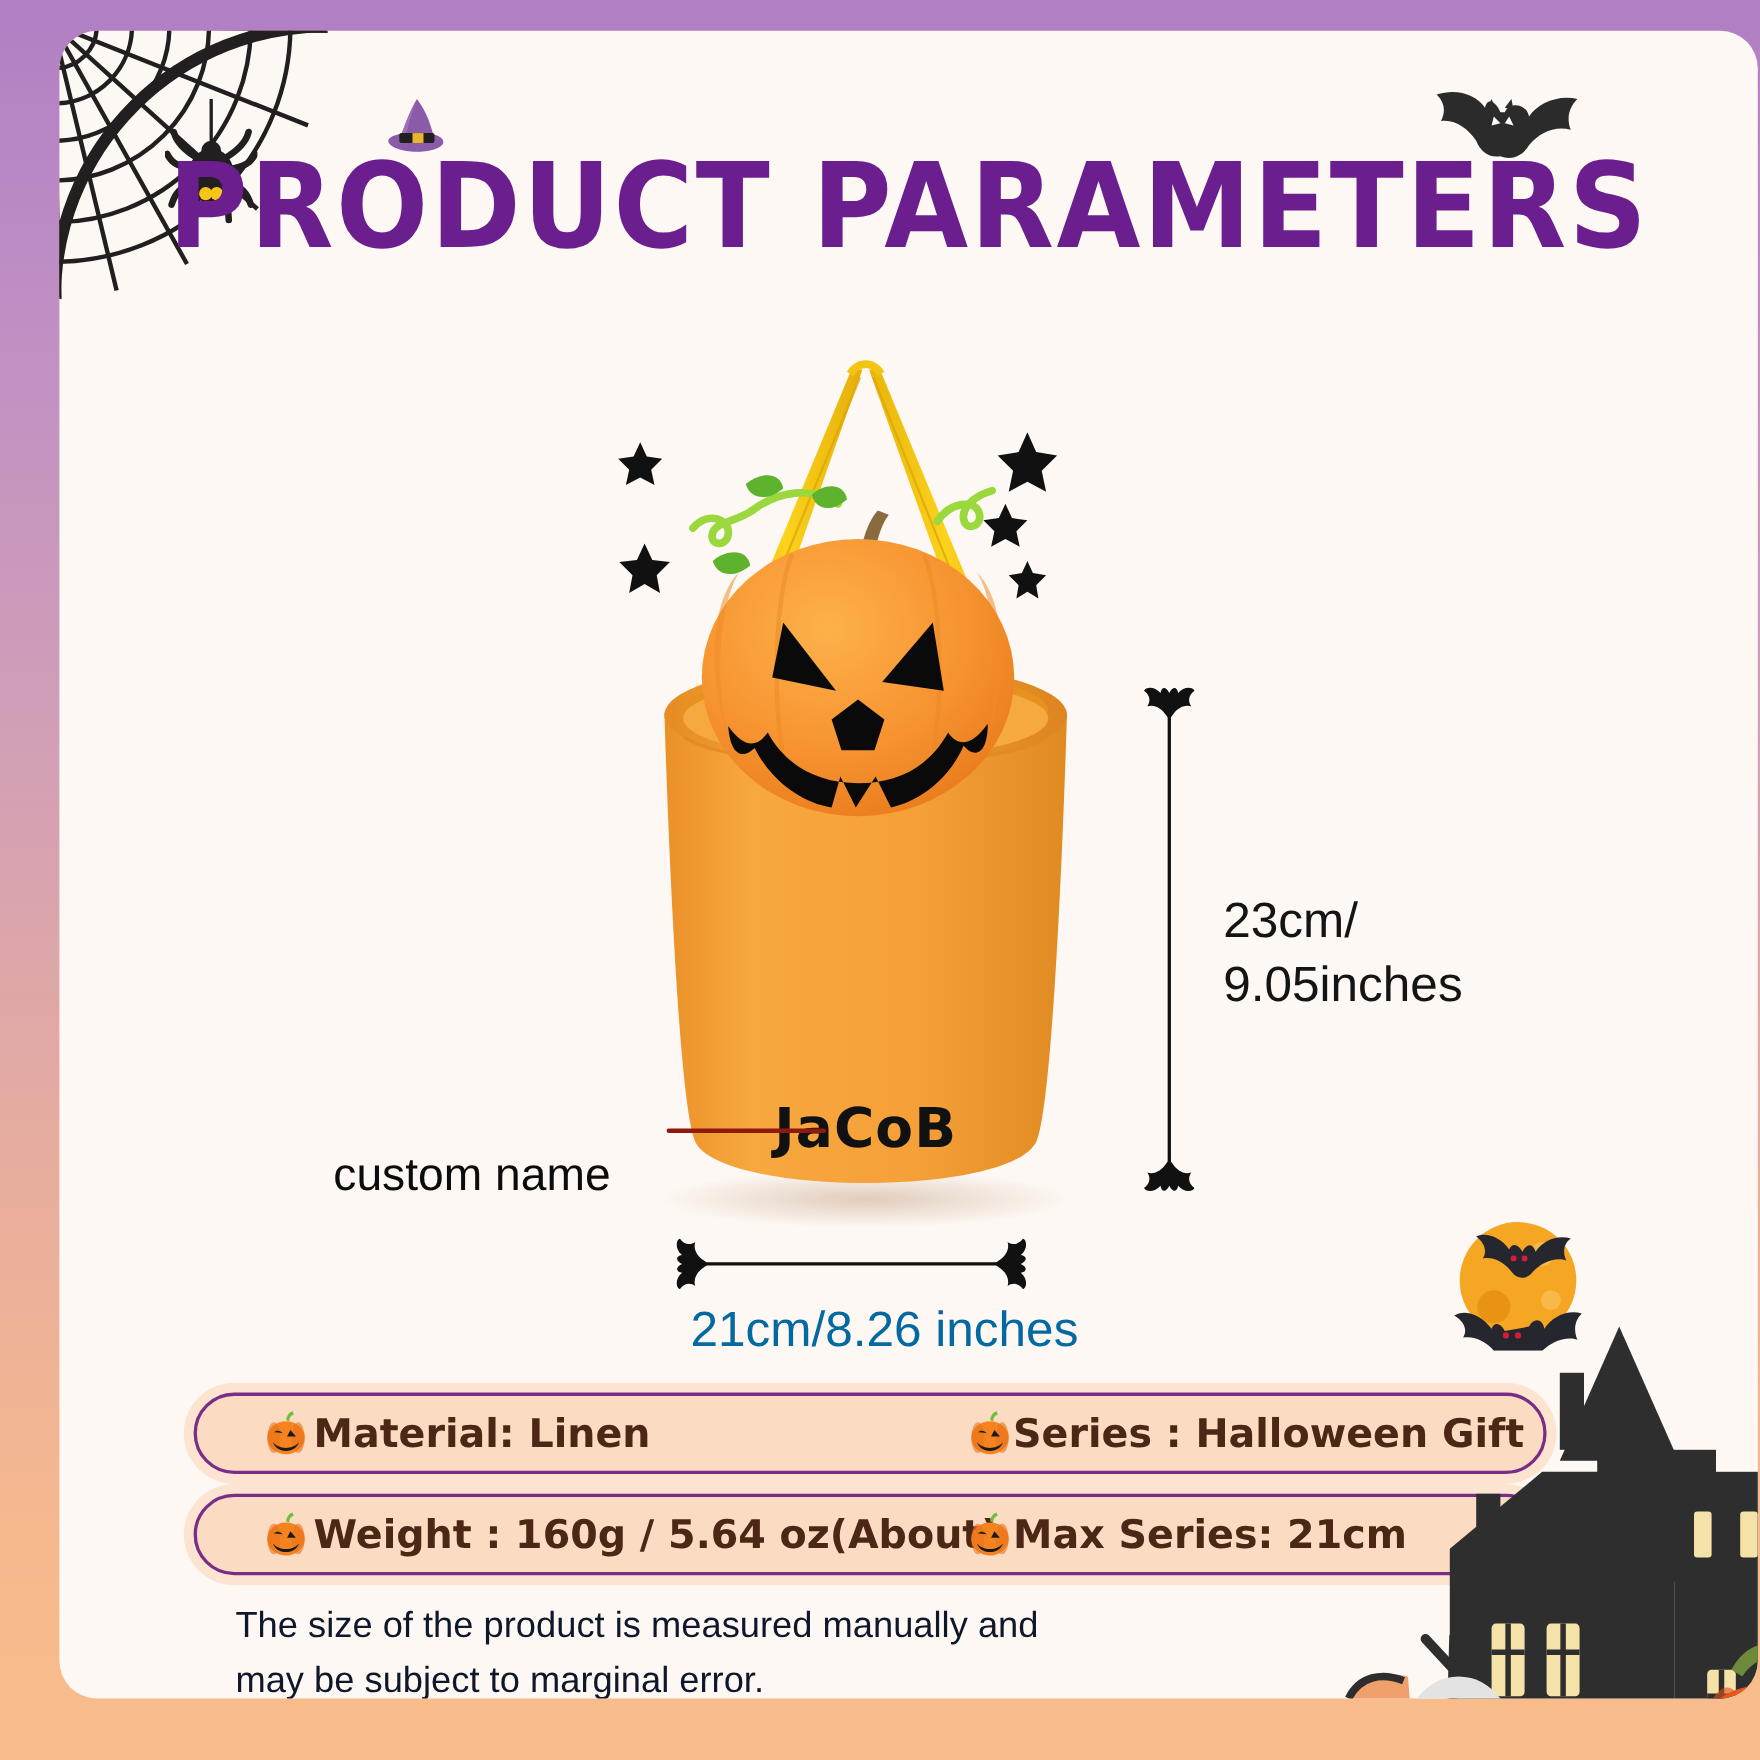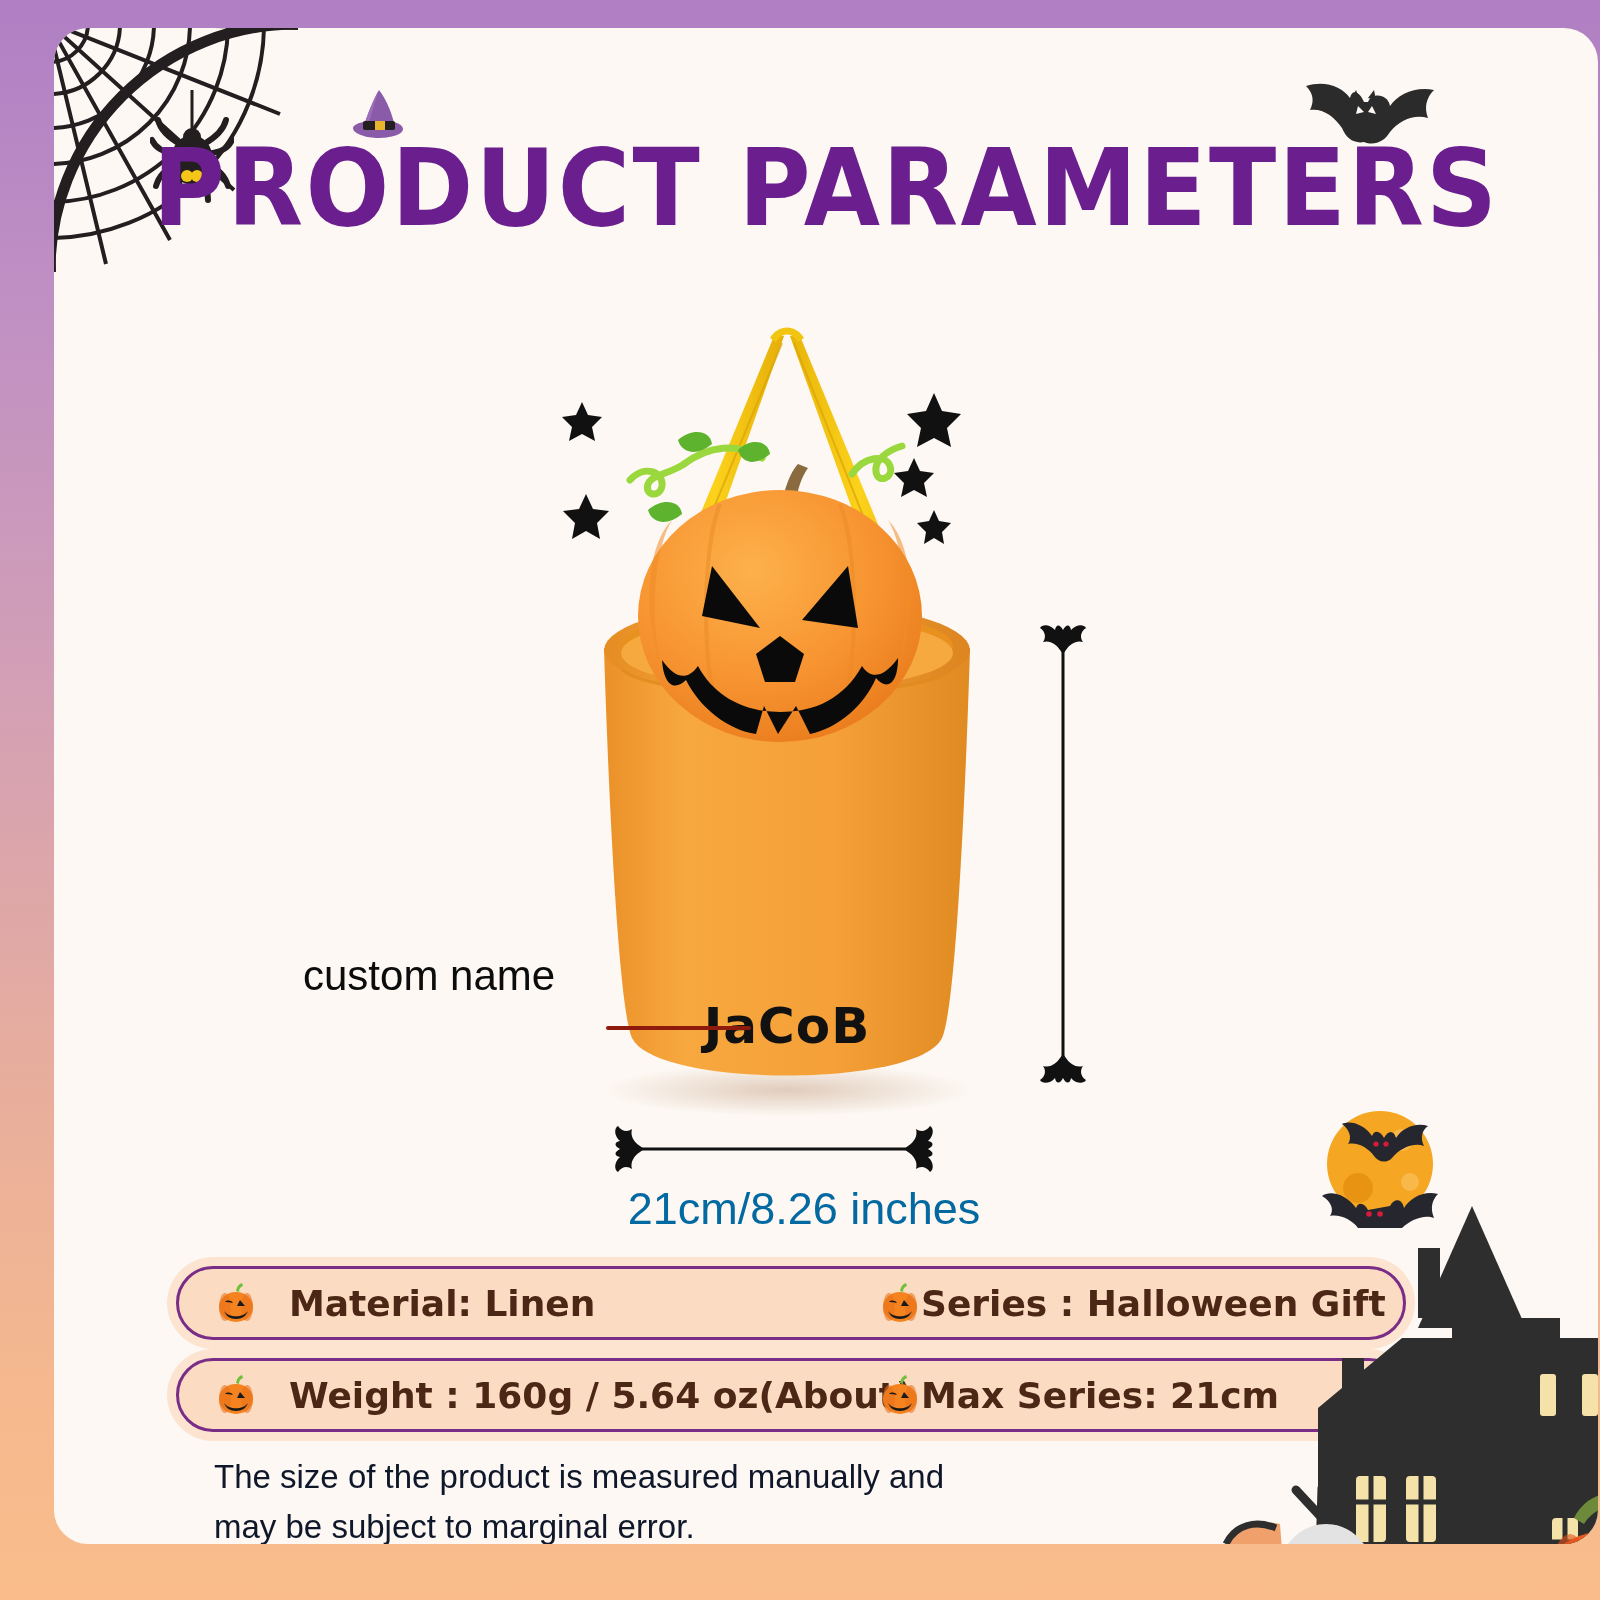--- a/index.html
+++ b/index.html
@@ -46,38 +46,38 @@
 
   
   #dim-h { position:absolute; left:560px; top:1098px; width:320px; height:46px; }
   #dim-h-label {
     position:absolute; left:540px; top:1155px; width:420px; text-align:center;
     font-size:45px; color:#0369a1;
   }
 
   
   #callout-text {
-    position:absolute; left:249px; top:924px;
+    position:absolute; left:249px; top:1016px;
     font-size:42px; color:#0c0c0c;
   }
   #callout-line {
     position:absolute; left:552px; top:998px; width:145px; height:4px;
     background:#8d1a0d; border-radius:2px;
   }
 
   
   .infobar {
     position:absolute; left:122px; width:1230px; height:74px;
     background:#fbdcc3; border:3px solid #7a2d86; border-radius:37px;
     box-shadow:0 0 0 9px #fce4d0;
     display:flex; align-items:center;
   }
   #bar1 { top:1238px; }
   #bar2 { top:1330px; }
-  .cellA { position:absolute; left:36px; display:flex; align-items:center; gap:32px; }
+  .cellA { position:absolute; left:60px; display:flex; align-items:center; gap:4px; }
   .cellB { position:absolute; left:700px; display:flex; align-items:center; gap:0; }
   .pumpkin-ico { width:42px; height:42px; flex:none; }
   .bar-txt {
     font-size:36px; font-weight:bold; color:#4d2716;
     font-family:"DejaVu Sans", sans-serif; white-space:nowrap;
   }
 
   #disclaimer {
     position:absolute; left:160px; top:1424px; width:760px;
     font-size:33px; color:#0f172a; line-height:1.5; white-space:pre-line;
@@ -236,20 +236,22 @@
   <svg id="dim-v" viewBox="0 0 46 460">
     <line x1="23" y1="24" x2="23" y2="436" stroke="#111" stroke-width="3"></line>
     <g fill="#111">
       <path d="M23 6 C20 0 16 0 15 6 C10 0 2 0 0 4 C6 8 6 14 3 18 C10 16 16 20 20 26
                L23 30 L26 26 C30 20 36 16 43 18 C40 14 40 8 46 4 C44 0 36 0 31 6 C30 0 26 0 23 6 Z"></path>
       <path d="M23 454 C20 460 16 460 15 454 C10 460 2 460 0 456 C6 452 6 446 3 442
                C10 444 16 440 20 434 L23 430 L26 434 C30 440 36 444 43 442
                C40 446 40 452 46 456 C44 460 36 460 31 454 C30 460 26 460 23 454 Z"></path>
     </g>
   </svg>
+  <div id="dim-v-label">23cm/
+9.05inches</div>
 
   <svg id="dim-h" viewBox="0 0 320 46">
     <line x1="24" y1="23" x2="296" y2="23" stroke="#111" stroke-width="3"></line>
     <g fill="#111">
       <path d="M6 23 C0 20 0 16 6 15 C0 10 0 2 4 0 C8 6 14 6 18 3 C16 10 20 16 26 20
                L30 23 L26 26 C20 30 16 36 18 43 C14 40 8 40 4 46 C0 44 0 36 6 31 C0 30 0 26 6 23 Z"></path>
       <path d="M314 23 C320 20 320 16 314 15 C320 10 320 2 316 0 C312 6 306 6 302 3
                C304 10 300 16 294 20 L290 23 L294 26 C300 30 304 36 302 43
                C306 40 312 40 316 46 C320 44 320 36 314 31 C320 30 320 26 314 23 Z"></path>
     </g>

